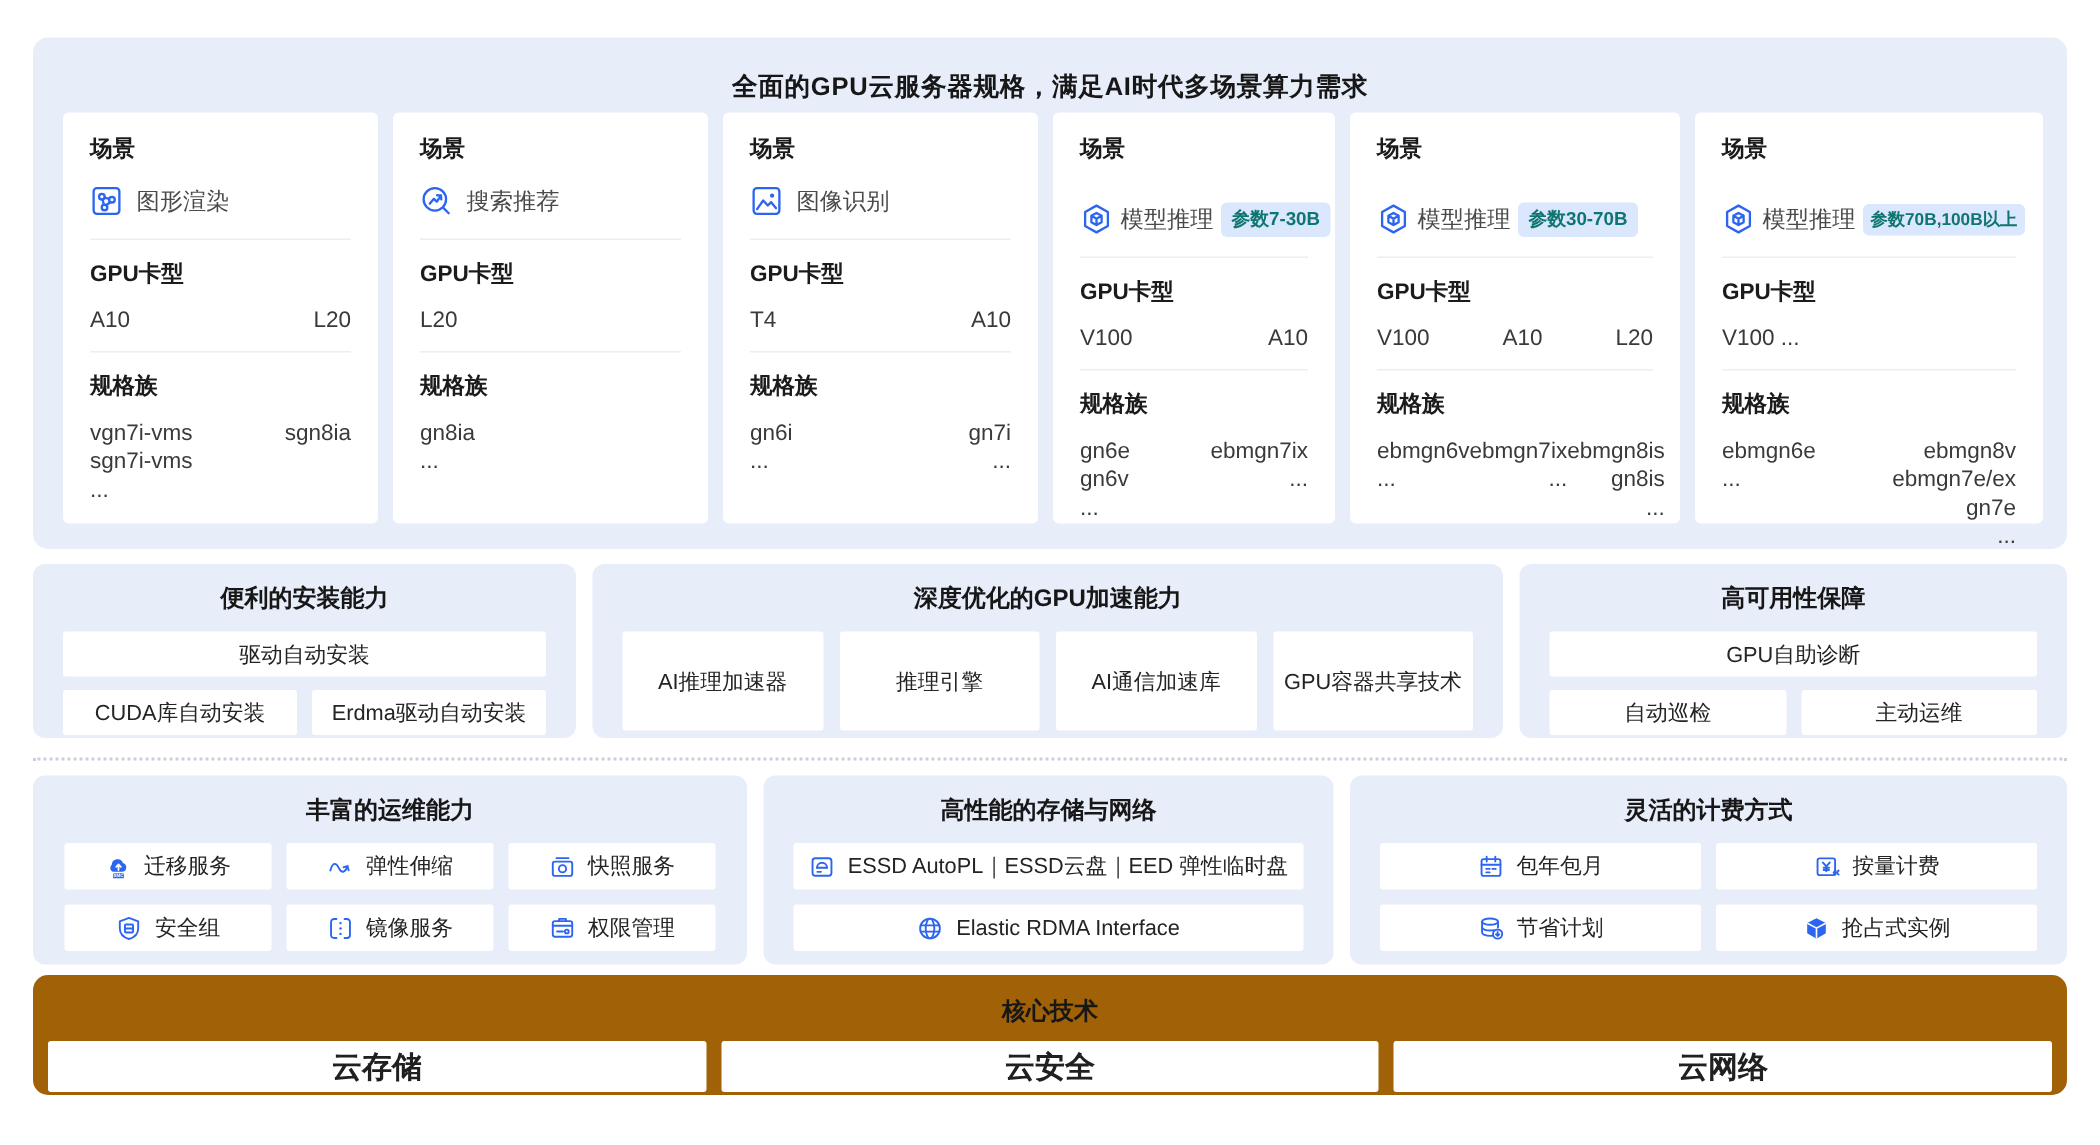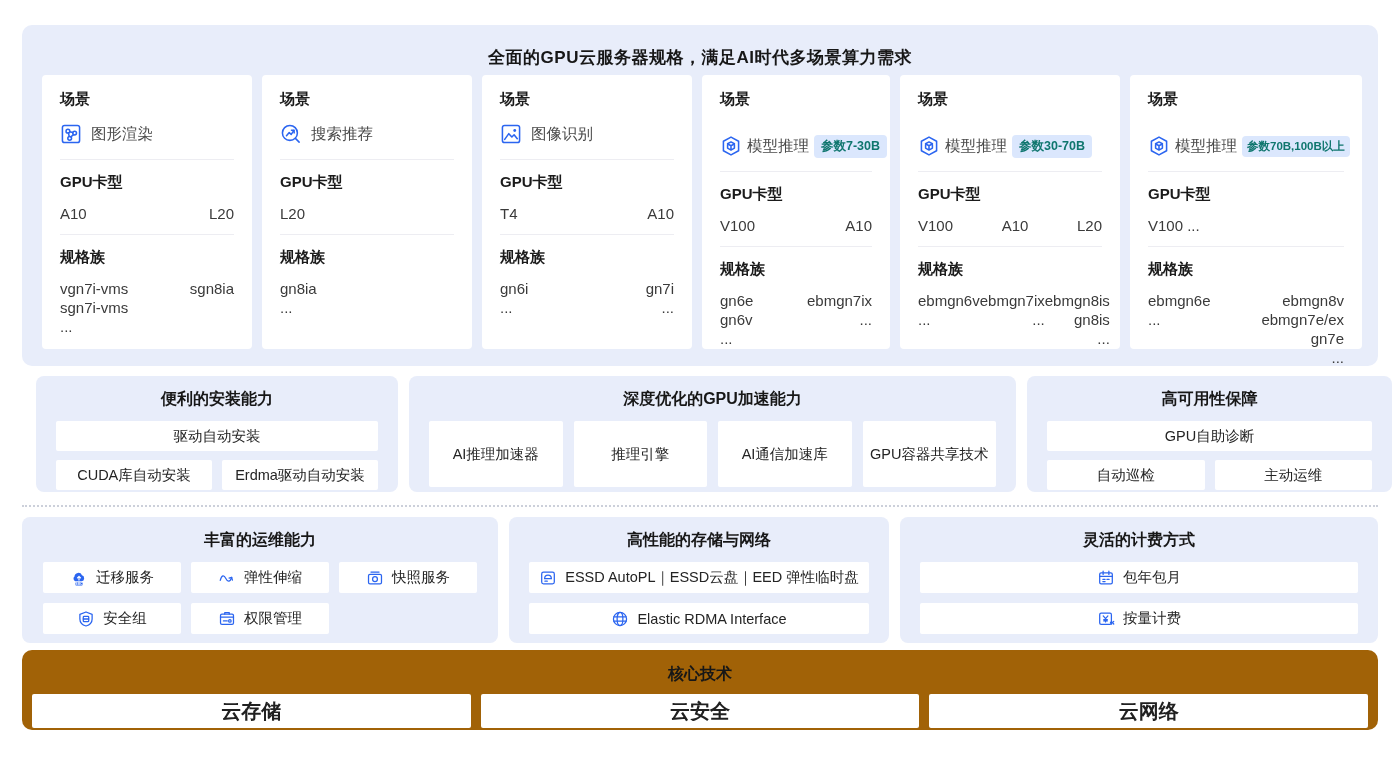--- a/index.html
+++ b/index.html
@@ -20,37 +20,37 @@
   .scenario-name{font-size:15.5px;color:#4a4a4a;white-space:nowrap;}
   .badge{font-size:12.5px;font-weight:600;color:#0f766e;background:#dbe7fd;padding:3px 7px;border-radius:4px;white-space:nowrap;}
   .badge.sm{font-size:11.5px;padding:3px 5px;}
   .hr{border:none;border-top:1px solid #ededf2;margin:12px 0 13px;}
   .gpu-row{display:flex;justify-content:space-between;font-size:15px;color:#3a3a3a;margin-top:13px;}
   .fam{display:flex;justify-content:space-between;font-size:15px;color:#3a3a3a;margin-top:12px;line-height:19px;}
   .fam .col + .col{text-align:right;}
   
   .panel{background:#e8edfa;border-radius:8px;box-sizing:border-box;padding:13px 20px 15px;}
   .panel-title{text-align:center;font-size:16px;font-weight:700;color:#171717;margin-bottom:11px;}
-  .row2{position:absolute;left:36px;top:376px;display:flex;gap:11px;}
+  .row2{position:absolute;left:22px;top:376px;display:flex;gap:11px;}
   .p-install{width:362px;height:116px;}
   .p-accel{width:607px;height:116px;}
   .p-ha{width:365px;height:116px;}
   .bar{background:#fff;border-radius:2px;height:30px;display:flex;align-items:center;justify-content:center;font-size:14.5px;color:#242424;}
   .bar.full{margin-bottom:9px;}
   .bar-row{display:flex;gap:10px;}
   .bar-row .bar{flex:1;}
   .accel-row{display:flex;gap:11px;}
   .accel-box{flex:1;background:#fff;border-radius:2px;height:66px;display:flex;align-items:center;justify-content:center;font-size:14.5px;color:#242424;}
   .dotsep{position:absolute;left:22px;top:505px;width:1356px;height:0;border-top:2px dotted #ccd0da;}
   .row3{position:absolute;left:22px;top:517px;display:flex;gap:11px;}
   .p-ops{width:476px;height:126px;padding-left:21px;padding-right:21px;}
   .p-storage{width:380px;height:126px;}
   .p-billing{width:478px;height:126px;}
   .grid3{display:grid;grid-template-columns:repeat(3,1fr);gap:10px;}
-  .grid2{display:grid;grid-template-columns:repeat(1,1fr);gap:10px;}
+  .grid2{display:grid;grid-template-columns:repeat(2,1fr);gap:10px;}
   .stack{display:flex;flex-direction:column;gap:10px;}
   .ibar{background:#fff;border-radius:2px;height:31px;display:flex;align-items:center;justify-content:center;gap:8px;font-size:14.5px;color:#242424;white-space:nowrap;}
   
   .core{position:absolute;left:22px;top:650px;width:1356px;height:80px;background:#a16207;border-radius:10px;box-sizing:border-box;padding:14px 10px 0;}
   .core-title{text-align:center;font-size:16px;font-weight:700;color:#171717;margin-bottom:9px;}
   .core-row{display:flex;gap:10px;}
   .core-bar{flex:1;height:34px;background:#fff;border-radius:2px;display:flex;align-items:center;justify-content:center;font-size:20px;font-weight:600;color:#202020;}
   
   .ic{stroke:#2b65f0;fill:none;stroke-width:1.4;stroke-linecap:round;stroke-linejoin:round;flex:none;}
 </style>
@@ -317,20 +317,29 @@
       <div class="ibar">
         <svg class="ic" width="18" height="18" viewBox="0 0 20 20">
             <path d="M10 2.2 L16.8 4.8 V10 C16.8 14 14 16.6 10 17.8 C6 16.6 3.2 14 3.2 10 V4.8 Z"></path>
             <rect x="7" y="7" width="6" height="6" rx="0.8"></rect>
             <path d="M7 10 H13"></path>
           </svg>
         <span>安全组</span>
       </div>
       <div class="ibar">
         <svg class="ic" width="18" height="18" viewBox="0 0 20 20">
+            <path d="M7 3 H5.2 A2.2 2.2 0 0 0 3 5.2 V14.8 A2.2 2.2 0 0 0 5.2 17 H7 M13 3 H14.8 A2.2 2.2 0 0 1 17 5.2 V14.8 A2.2 2.2 0 0 1 14.8 17 H13"></path>
+            <circle cx="10" cy="6" r="0.9" fill="#2b65f0" stroke="none"></circle>
+            <circle cx="10" cy="10" r="0.9" fill="#2b65f0" stroke="none"></circle>
+            <circle cx="10" cy="14" r="0.9" fill="#2b65f0" stroke="none"></circle>
+          </svg>
+        <span>镜像服务</span>
+      </div>
+      <div class="ibar">
+        <svg class="ic" width="18" height="18" viewBox="0 0 20 20">
             <path d="M7.5 4.5 V2.9 H12.5 V4.5"></path>
             <rect x="2.8" y="4.5" width="14.4" height="11.6" rx="1.6"></rect>
             <path d="M2.8 8 H17.2"></path>
             <path d="M6 12.2 H10.3"></path>
             <circle cx="13.2" cy="12.2" r="1.4"></circle>
           </svg>
         <span>权限管理</span>
       </div>
     </div>
   </div>

